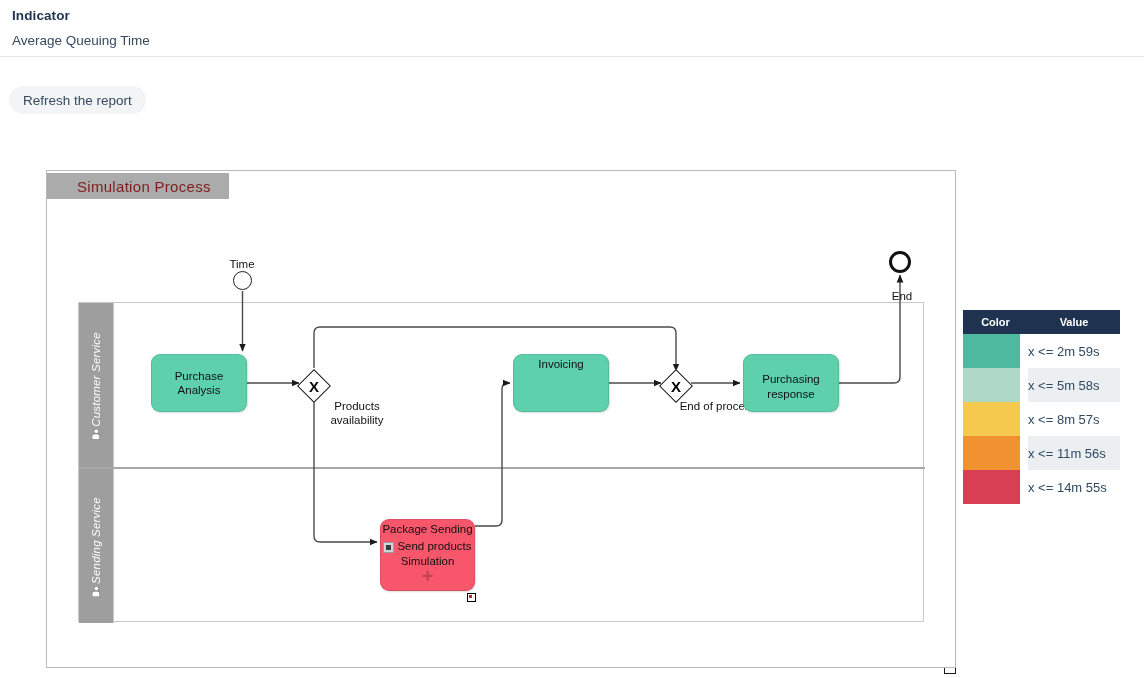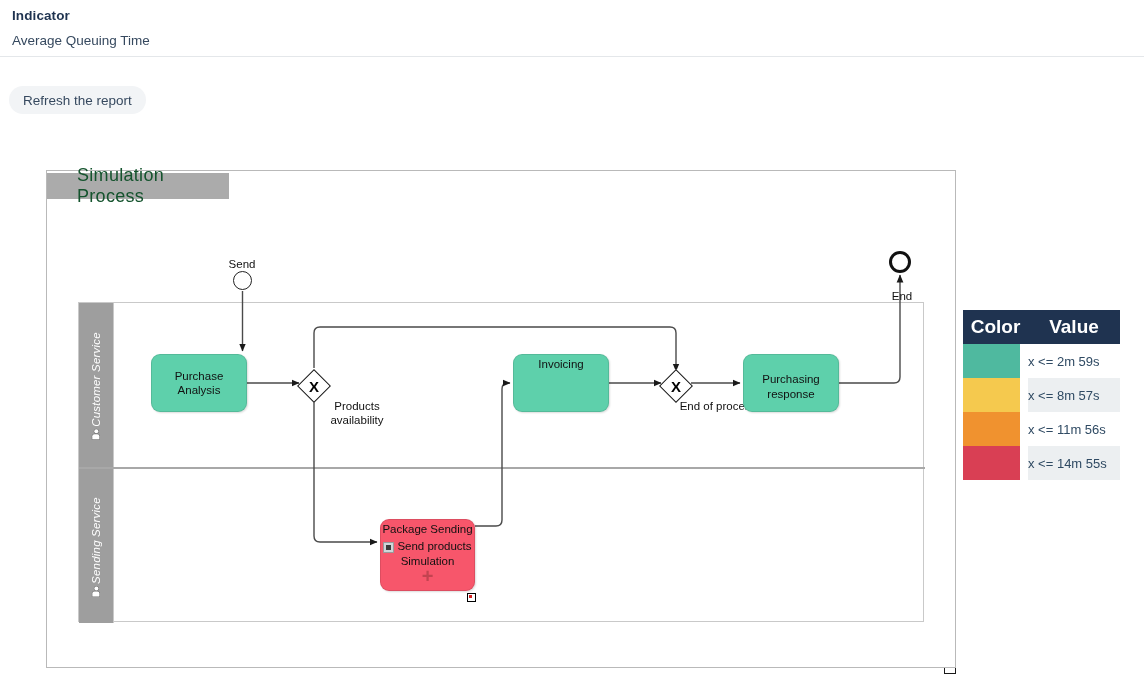--- a/index.html
+++ b/index.html
@@ -91,22 +91,22 @@
 
   
   #pool-header {
     position: absolute;
     left: 0px; top: 2px;
     width: 182px;
     height: 26px;
     background: #ababab;
     display: flex;
     align-items: center;
-    color: #14532d;
-    font-size: 18px;
+    color: #7f1d1d;
+    font-size: 15px;
     padding-left: 30px;
     box-sizing: border-box;
     letter-spacing: 0.3px;
   }
 
   
   #pool {
     position: absolute;
     left: 31px; top: 131px;
     width: 846px;
@@ -312,21 +312,21 @@
     left: 963px; top: 310px;
     width: 157px;
     border-collapse: collapse;
     font-size: 12.5px;
   }
   #legend-table th {
     background: #1f3350;
     color: #ffffff;
     font-weight: bold;
     padding: 6px 4px;
-    font-size: 19px;
+    font-size: 11px;
     text-align: center;
     border: none;
   }
   #legend-table th.col-color { width: 57px; }
   #legend-table td {
     padding: 0;
     border: none;
     height: 34px;
   }
   #legend-table tbody tr:nth-child(odd) td.legend-value { background: #ffffff; }
@@ -400,21 +400,21 @@
       <path d="M267,197 L267,162 Q267,156 273,156 L623,156 Q629,156 629,162 L629,200"></path>
 
       <path d="M562,212 L614,212"></path>
 
       <path d="M644,212 L693,212"></path>
 
       <path d="M792,212 L847,212 Q853,212 853,206 L853,104"></path>
     </g>
   </svg>
 
-  <div class="node-label" id="label-start">Send</div>
+  <div class="node-label" id="label-start">Time</div>
   <div class="event" id="event-start"></div>
 
   <div class="task task-green" id="task-purchase-analysis" style="background: rgb(94, 208, 171);">
     <div>Purchase</div>
     <div>Analysis</div>
   </div>
 
   <div class="gateway" id="gateway-products-availability"></div>
   <div class="gateway-x" id="gateway-products-availability-x">X</div>
   <div class="node-label" id="label-products-availability">
@@ -458,20 +458,26 @@
       <th class="col-color">Color</th>
       <th>Value</th>
     </tr>
   </thead>
   <tbody>
       <tr>
         <td class="legend-swatch-cell">
           <div class="legend-swatch" style="background: rgb(79, 185, 159);"></div>
         </td>
         <td class="legend-value">x &lt;= 2m 59s</td>
+      </tr>
+      <tr>
+        <td class="legend-swatch-cell">
+          <div class="legend-swatch" style="background: rgb(173, 217, 198);"></div>
+        </td>
+        <td class="legend-value">x &lt;= 5m 58s</td>
       </tr>
       <tr>
         <td class="legend-swatch-cell">
           <div class="legend-swatch" style="background: rgb(245, 201, 78);"></div>
         </td>
         <td class="legend-value">x &lt;= 8m 57s</td>
       </tr>
       <tr>
         <td class="legend-swatch-cell">
           <div class="legend-swatch" style="background: rgb(240, 146, 47);"></div>

